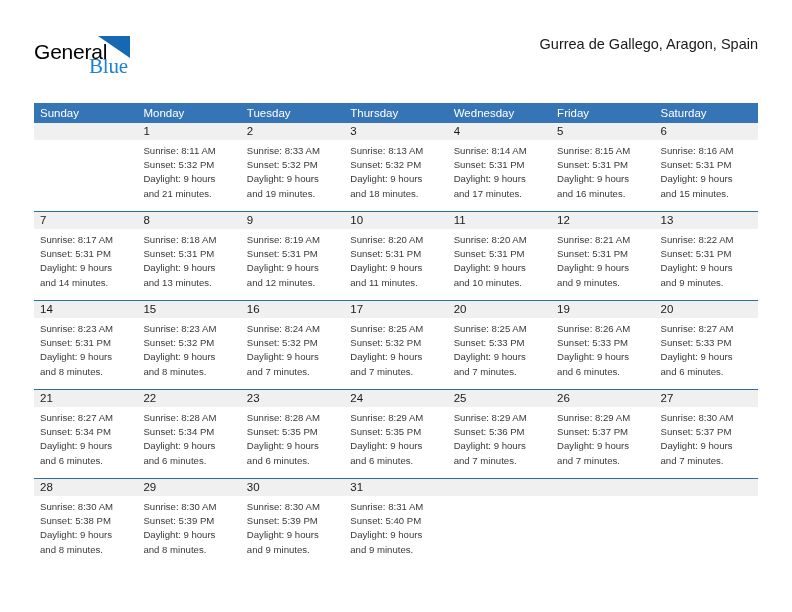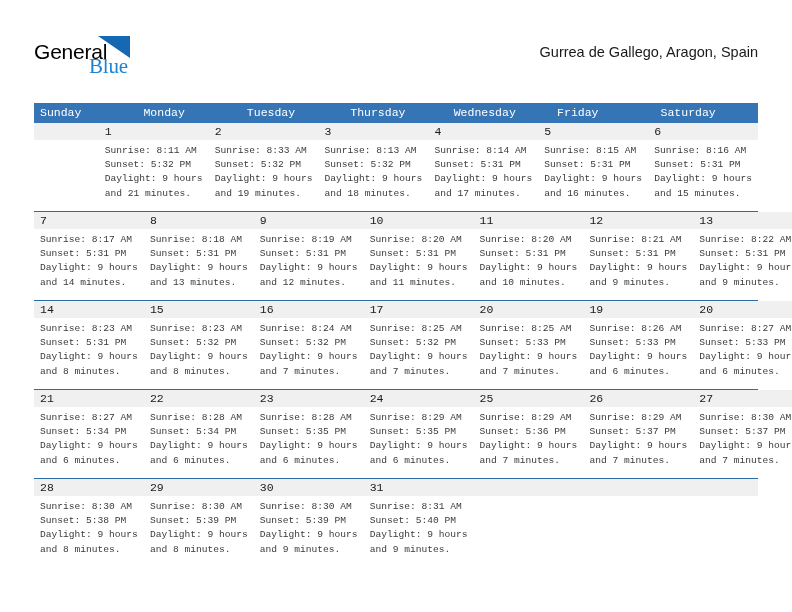--- a/index.html
+++ b/index.html
@@ -76,31 +76,30 @@
     font-size: 28px;
     font-weight: normal;
     color: #000000;
     line-height: 34px;
     white-space: nowrap;
   }
   .cal-subtitle {
     font-size: 14.5px;
     color: #1a1a1a;
     line-height: 20px;
-    margin-top: 14px;
+    margin-top: 6px;
     white-space: nowrap;
   }
 
   
   .calendar {
     position: absolute;
     left: 34px;
     top: 103px;
     width: 724px;
-    font-family: Liberation Mono, monospace;
   }
 
   .weekday-row {
     display: flex;
     background: #3575b5;
     height: 20px;
   }
   .weekday-cell {
     flex: 1 1 0;
     color: #ffffff;

